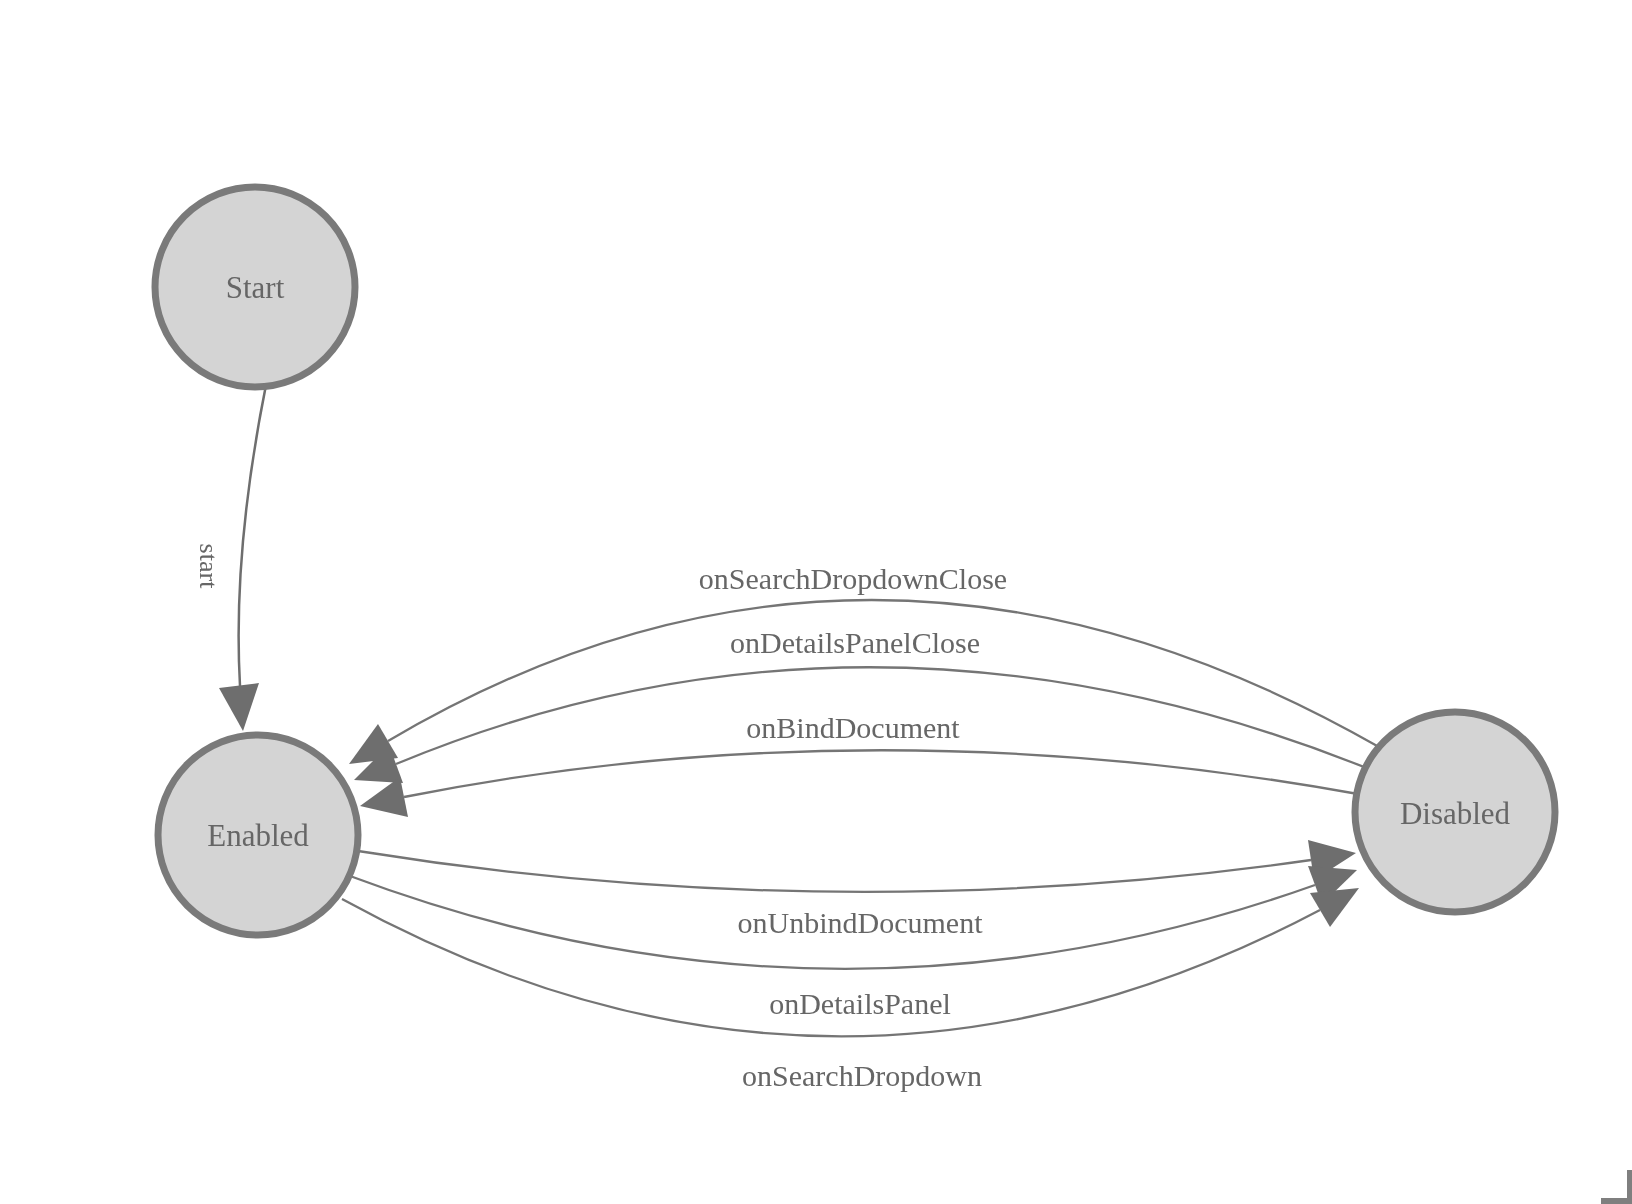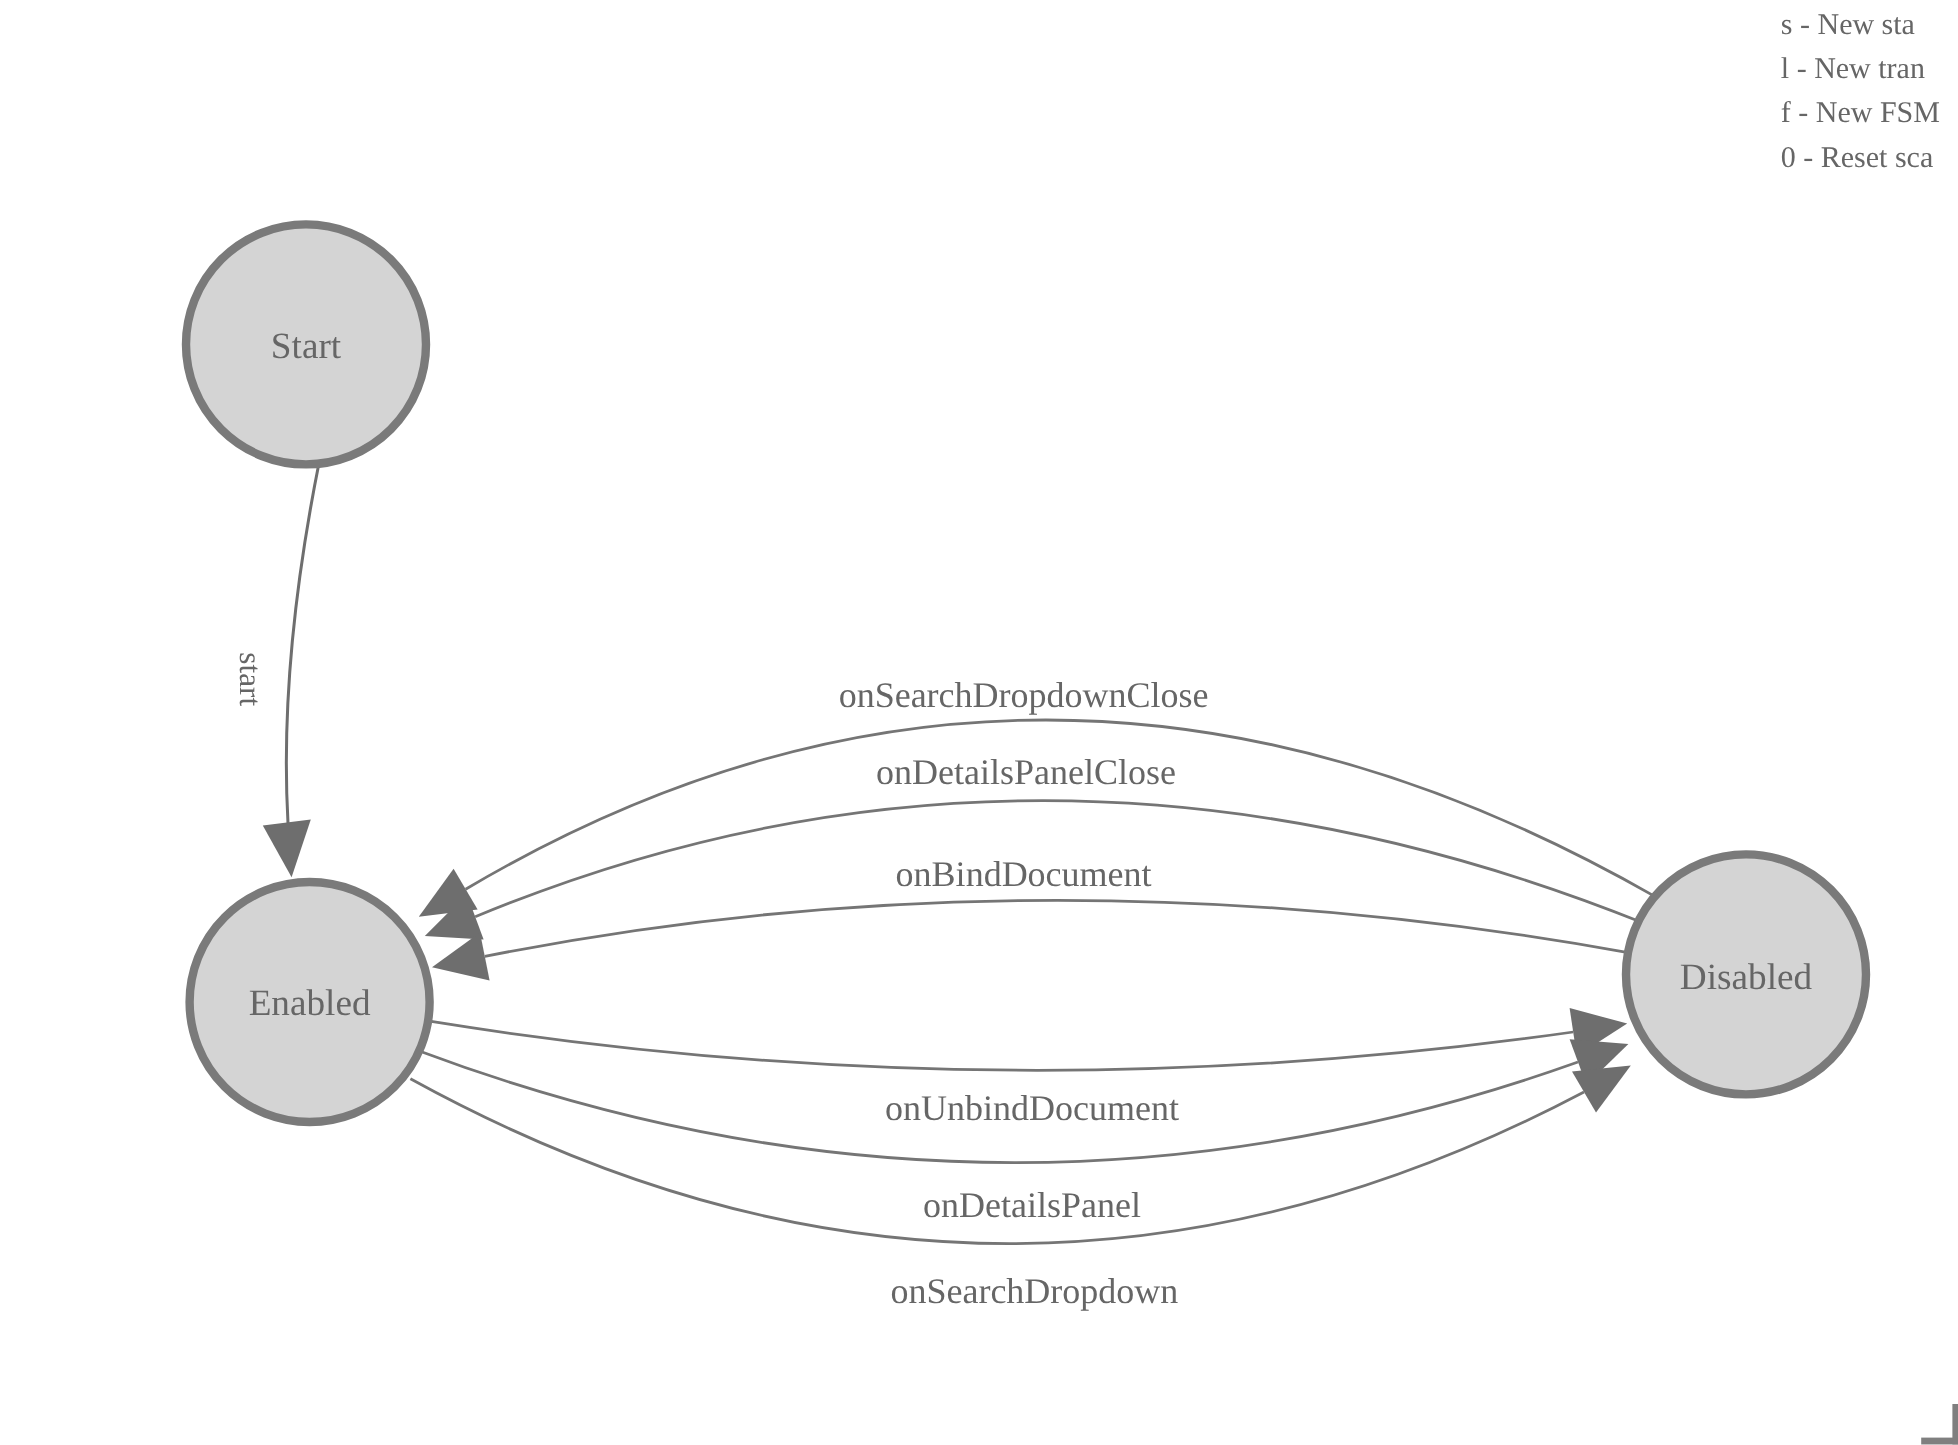--- a/index.html
+++ b/index.html
@@ -107,20 +107,14 @@
       <circle class="state-circle" cx="1455" cy="812" r="100"></circle>
       <text class="state-label" x="1455" y="824">Disabled</text>
     </g>
 
     <g>
       <rect class="corner-mark" x="1627" y="1170" width="5" height="34"></rect>
       <rect class="corner-mark" x="1601" y="1198" width="31" height="6"></rect>
     </g>
   </svg>
 
-  <div class="legend">
-    <span class="legend-line">s - New sta</span>
-    <span class="legend-line">l - New tran</span>
-    <span class="legend-line">f - New FSM</span>
-    <span class="legend-line">0 - Reset sca</span>
-  </div>
 
 </div>
 
 </body></html>

